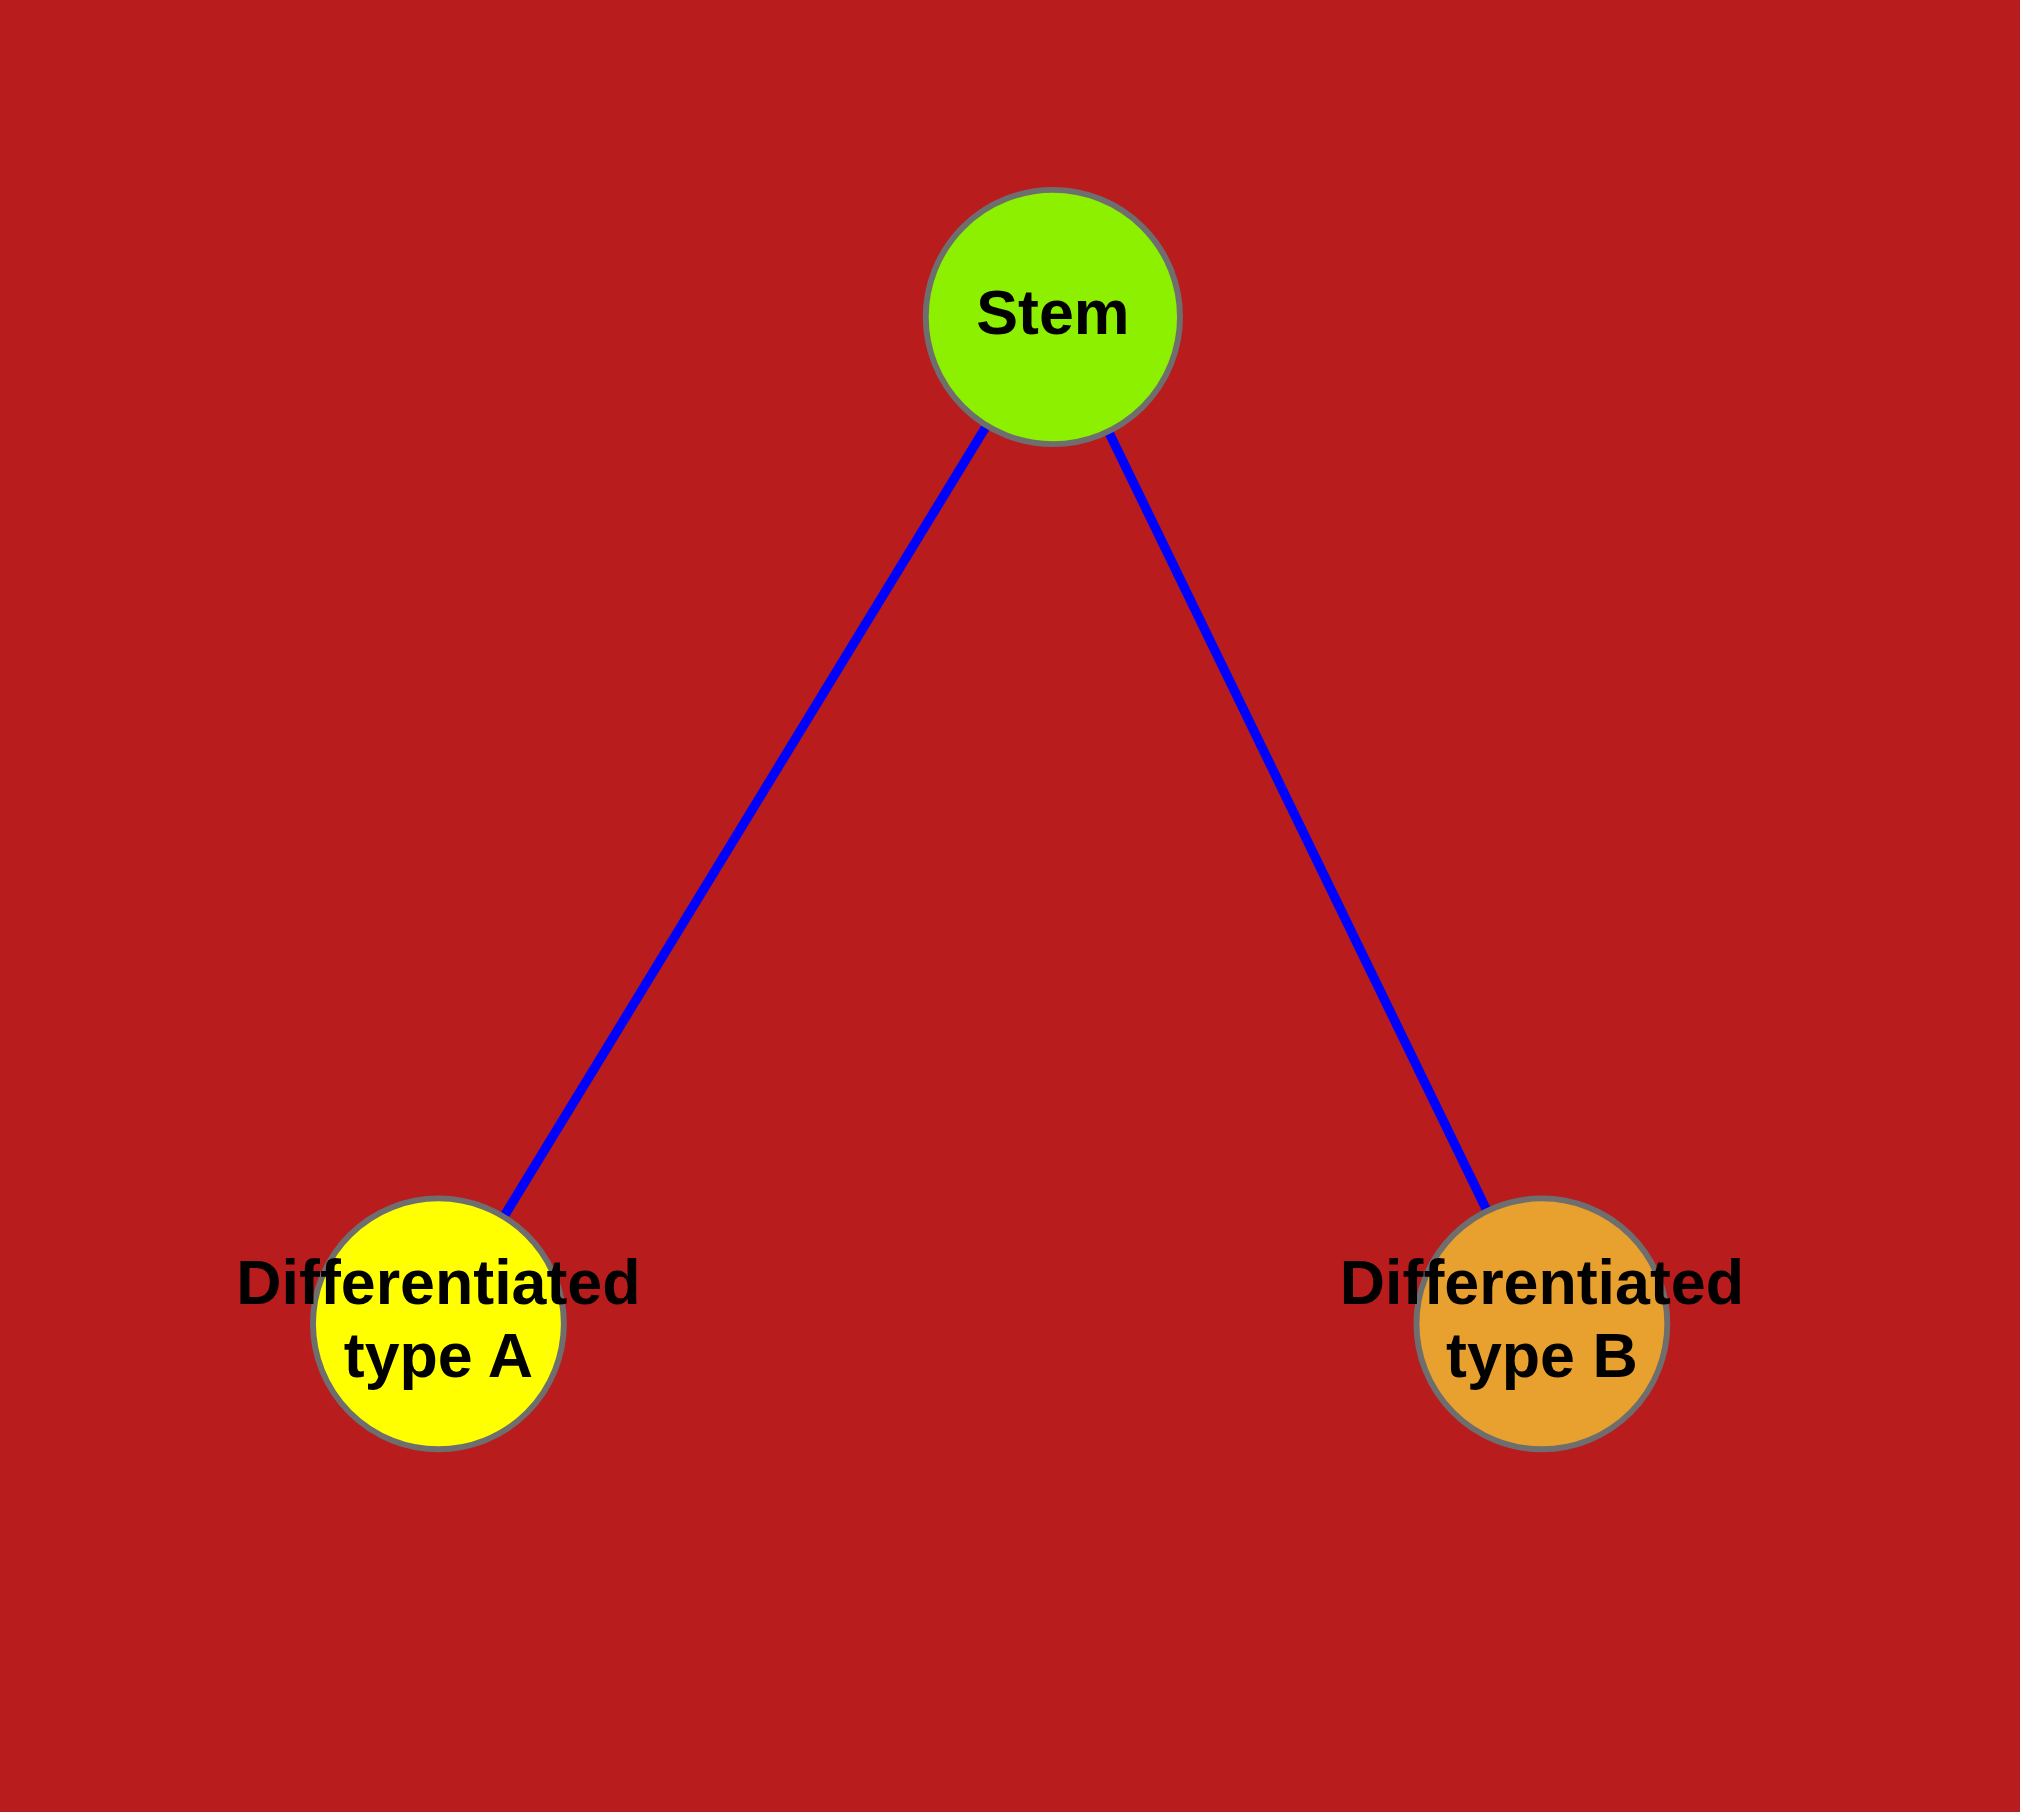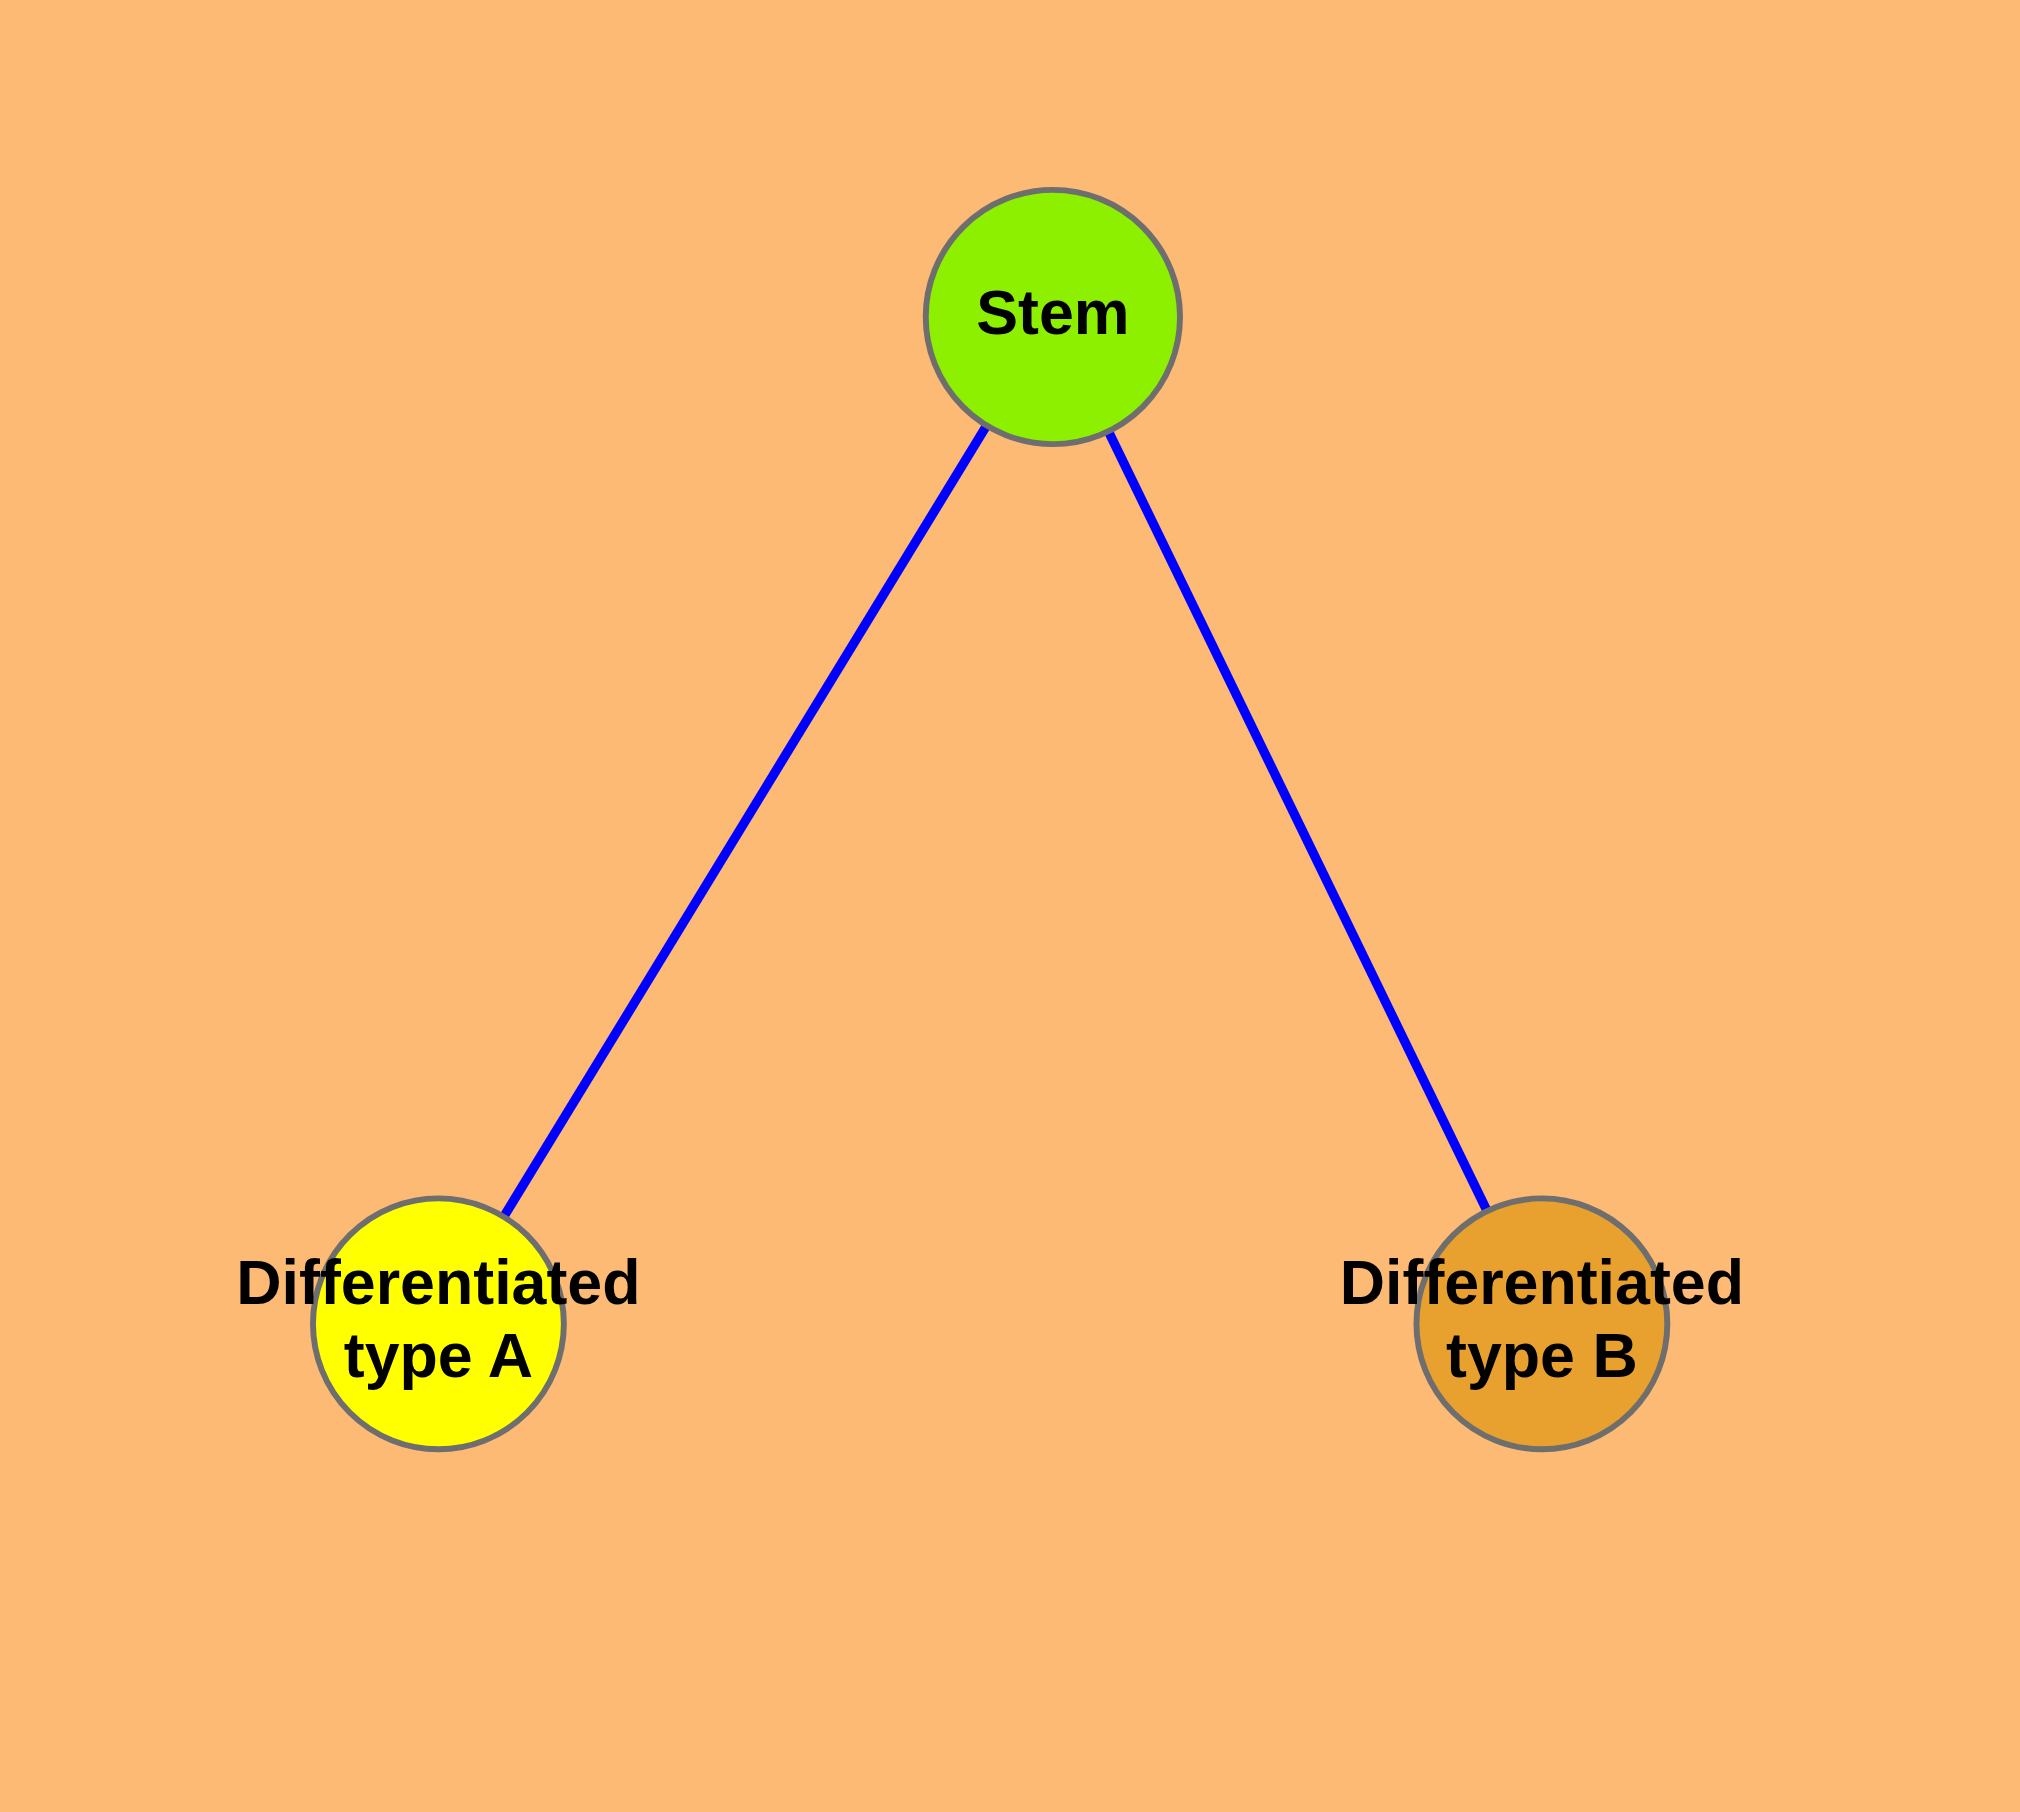--- a/index.html
+++ b/index.html
@@ -28,21 +28,21 @@
     font-weight: bold;
     fill: #000000;
     text-anchor: middle;
     dominant-baseline: middle;
     white-space: pre;
   }
 </style>
 </head>
 <body>
 
-<div id="canvas" style="width: 2021px; height: 1812px; background: #fdba74;">
+<div id="canvas" style="width: 2021px; height: 1812px; background: #b91c1c;">
   <svg id="graph-svg" viewBox="0 0 2384 2138">
 
     <g>
       <line x1="1242" y1="374" x2="517" y2="1562" stroke="#0000ff" stroke-width="11" stroke-linecap="butt"></line>
       <line x1="1242" y1="374" x2="1819" y2="1562" stroke="#0000ff" stroke-width="11" stroke-linecap="butt"></line>
     </g>
 
     <g>
 
       <g>

